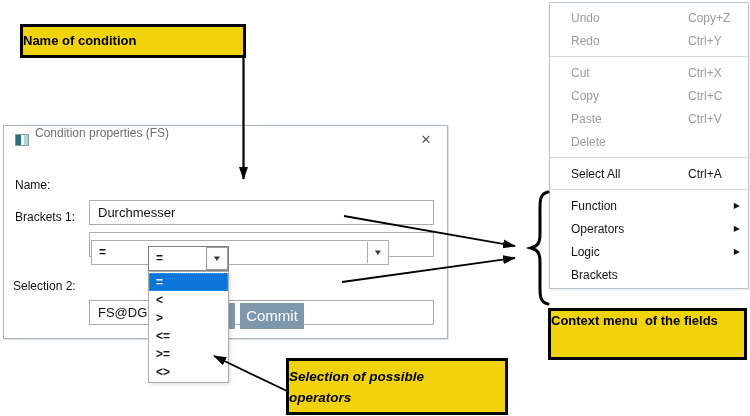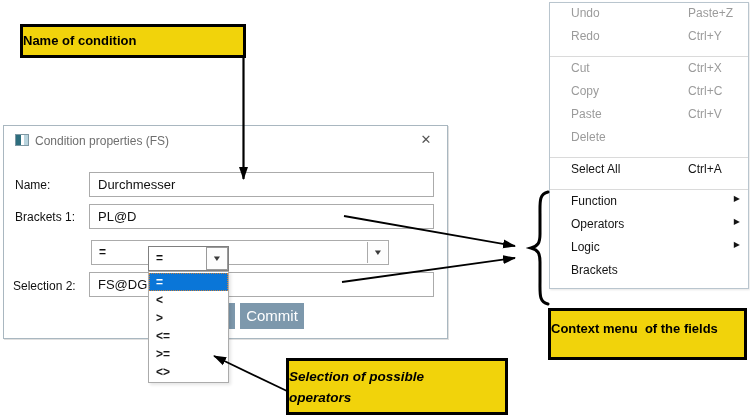--- a/index.html
+++ b/index.html
@@ -20,30 +20,30 @@
     border: 1px solid #a9b7c0;
     box-shadow: 1px 1px 0 rgba(0,0,0,0.12);
     z-index: 1;
   }
   .title-bar { position: absolute; left: 0; top: 0; width: 100%; height: 30px; background: #fff; }
   .dialog-icon { position: absolute; left: 11px; top: 8px; width: 14px; height: 12px;
     border: 1px solid #7e98a4; background: #fff; display: flex; }
   .dialog-icon .blk1 { width: 5px; height: 100%; background: #2e6e7e; }
   .dialog-icon .blk2 { width: 3px; height: 100%; background: #ffffff; }
   .dialog-icon .blk3 { flex: 1; height: 100%; background: #b9d4de; }
-  .dialog-title { position: absolute; left: 31px; top: 8px; font-size: 12px; color: #6e6e6e; }
+  .dialog-title { position: absolute; left: 31px; top: 0; font-size: 12px; color: #6e6e6e; }
   .close-btn { position: absolute; right: 12px; top: 5px; font-size: 13px; color: #565656;
     width: 18px; height: 18px; text-align: center; line-height: 18px; cursor: default; }
 
   .fld-label { position: absolute; font-size: 12px; color: #101010; }
   .txt-input {
     position: absolute; height: 25px; width: 345px; left: 85px;
     border: 1px solid #ababab; background: #fff;
     font-family: "Liberation Sans", sans-serif; font-size: 13px; color: #101010;
-    padding: 0 0 0 8px; outline: none;
+    padding: 0 0 0 8px; outline: none; margin-top: 28px;
   }
 
   .combo-wide {
     position: absolute; left: 87px; top: 114px; width: 298px; height: 25px;
     border: 1px solid #ababab; background: #fff;
   }
   .combo-wide .combo-value { position: absolute; left: 7px; top: 4px; font-size: 12px; font-weight: bold; color: #101010; }
   .combo-arrow-btn {
     position: absolute; right: 1px; top: 1px; bottom: 1px; width: 20px;
     background: #fdfdfd; border-left: 1px solid #ababab;
@@ -73,33 +73,33 @@
     font-weight: bold; color: #1a1a1a; border: 1px dotted transparent; }
   .op-item.selected { background: #0a76d8; color: #fff; border: 1px dotted #c8803a; }
 
   
   .ctx-menu {
     position: absolute; left: 549px; top: 2px; width: 200px;
     background: #fff; border: 1px solid #b9c5ce;
     box-shadow: 1px 1px 2px rgba(0,0,0,0.10);
     padding: 3px 0 2px 0; z-index: 1;
   }
-  .mi { height: 23px; display: flex; align-items: flex-start; padding: 0 8px 0 21px; font-size: 12px; color: #141414; gap: 36px; }
+  .mi { height: 23px; display: flex; align-items: center; padding: 0 8px 0 21px; font-size: 12px; color: #141414; gap: 36px; }
   .mi.disabled { color: #9b9b9b; }
   .mi .sc { margin-left: auto; width: 52px; text-align: left; }
   .mi .sub { margin-left: auto; font-size: 8px; color: #141414; }
   .msep { height: 1px; background: #dadada; margin: 4px 0; }
 
   
   .callout {
     position: absolute; background: #f1d30b; border: 3px solid #000;
     color: #000; font-weight: bold; z-index: 4;
   }
   .co-name { left: 20px; top: 24px; width: 226px; height: 34px; font-size: 13px; line-height: 28px; }
-  .co-ctx { left: 548px; top: 308px; width: 199px; height: 52px; font-size: 13px; line-height: 20px; padding-top: 8px; }
+  .co-ctx { left: 548px; top: 308px; width: 199px; height: 52px; font-size: 13px; line-height: 20px; padding-top: 0; }
   .co-ctx .l1 { white-space: pre-wrap; }
   .co-ops { left: 286px; top: 358px; width: 222px; height: 57px; font-size: 13.5px; line-height: 21px; padding-top: 5px; font-style: italic; }
 
   
   .overlay { position: absolute; left: 0; top: 0; width: 750px; height: 416px;
     z-index: 5; pointer-events: none; }
 </style>
 </head>
 <body>
 
@@ -149,21 +149,21 @@
       <div class="op-item">&gt;</div>
       <div class="op-item">&lt;=</div>
       <div class="op-item">&gt;=</div>
       <div class="op-item">&lt;&gt;</div>
     </div>
   </div>
 
   <div class="ctx-menu">
     <div class="mi disabled">
       <span>Undo</span>
-      <span class="sc">Paste+Z</span>
+      <span class="sc">Copy+Z</span>
     </div>
     <div class="mi disabled">
       <span>Redo</span>
       <span class="sc">Ctrl+Y</span>
     </div>
     <div class="msep"></div>
     <div class="mi disabled">
       <span>Cut</span>
       <span class="sc">Ctrl+X</span>
     </div>

